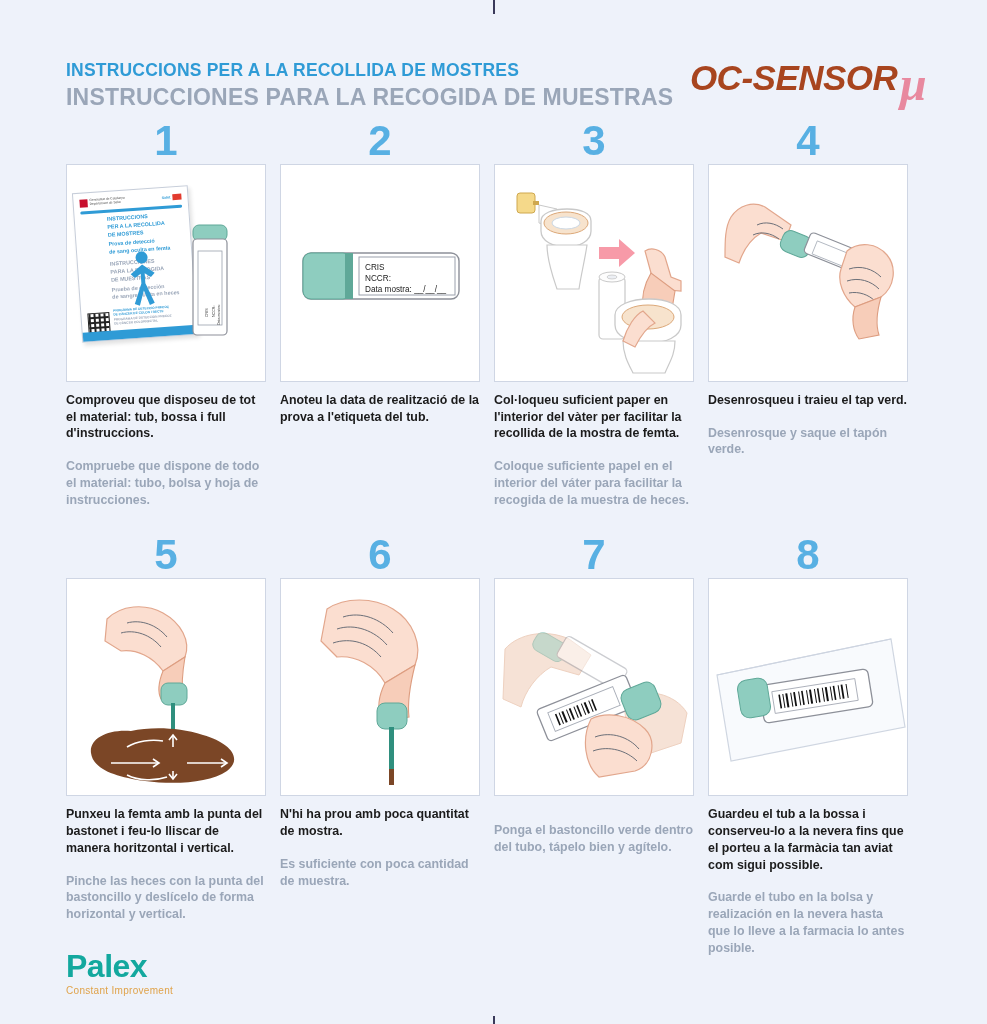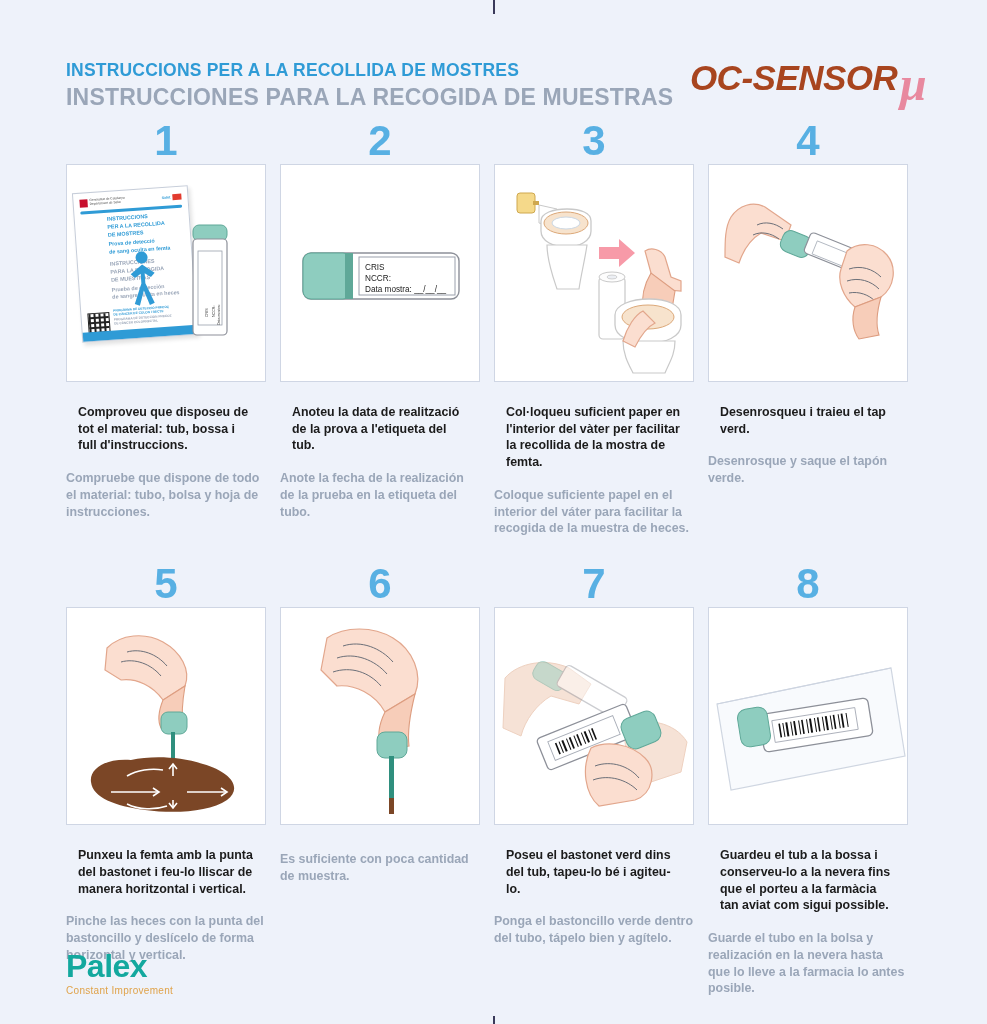--- a/index.html
+++ b/index.html
@@ -54,21 +54,21 @@
   .num {
     font-size: 42px; font-weight:bold; color:#58b0e3; text-align:center;
     line-height: 1; height: 44px; font-family:"Liberation Sans", sans-serif;
   }
   .panel {
     width:200px; height:218px; background:#ffffff; border:1px solid #cfd6e4;
     position:relative; overflow:hidden;
   }
   .caption { padding-top:10px; }
   .cap-ca {
-    font-size: 12.4px; font-weight:bold; color:#1b1b1b; line-height:1.35; margin:12px;
+    font-size: 12.4px; font-weight:bold; color:#1b1b1b; line-height:1.35; margin:0;
   }
   .cap-es {
     font-size: 12.4px; font-weight:bold; color:#9aa6b8; line-height:1.35; margin:16px 0 0 0;
   }
 
   
   .footer { position:absolute; left:66px; top:950px; }
   .palex {
     font-size: 32px; font-weight:bold; color:#13a89e; letter-spacing:-0.5px;
     font-family:"Liberation Sans", sans-serif; line-height:1;
@@ -202,21 +202,20 @@
             <rect x="22" y="88" width="48" height="46" rx="8" class="capgreen"></rect>
             <rect x="64" y="88" width="8" height="46" fill="#5fa898"></rect>
             <rect x="78" y="92" width="96" height="38" fill="#ffffff" stroke="#9aa0ac" stroke-width="1"></rect>
             <text x="84" y="105" class="tubelabel-text">CRIS</text>
             <text x="84" y="116" class="tubelabel-text">NCCR:</text>
             <text x="84" y="127" class="tubelabel-text">Data mostra:  __/__/__</text>
           </svg>
         </div>
         <div class="caption">
           <p class="cap-ca">Anoteu la data de realització de la prova a l'etiqueta del tub.</p>
-          <p class="cap-es">Anote la fecha de la realización de la prueba en la etiqueta del tubo.</p>
         </div>
       </div>
 
       <div class="cell">
         <div class="num">3</div>
         <div class="panel">
           <svg class="ill" viewBox="0 0 200 218">
 
             <rect x="22" y="28" width="18" height="20" rx="3" fill="#f5d98a" stroke="#cfa84f" stroke-width="1"></rect>
             <rect x="38" y="36" width="6" height="4" fill="#cfa84f"></rect>
@@ -322,20 +321,21 @@
             <path d="M62 38 C80 32 100 40 112 54" class="thin"></path>
             <path d="M56 50 C74 44 94 52 106 66" class="thin"></path>
             <path d="M52 64 C70 58 88 64 100 78" class="thin"></path>
             <path d="M104 104 C98 116 96 130 100 142 L128 138 C126 122 130 102 134 86 Z" class="skin2"></path>
             <rect x="96" y="124" width="30" height="26" rx="8" class="capgreen"></rect>
             <rect x="108" y="148" width="5" height="56" fill="#2f8f7e"></rect>
             <rect x="108" y="190" width="5" height="16" fill="#7b4626"></rect>
           </svg>
         </div>
         <div class="caption">
+          <p class="cap-ca">N'hi ha prou amb poca quantitat de mostra.</p>
           <p class="cap-es">Es suficiente con poca cantidad de muestra.</p>
         </div>
       </div>
 
       <div class="cell">
         <div class="num">7</div>
         <div class="panel">
           <svg class="ill" viewBox="0 0 200 218">
 
             <path d="M10 70 C24 54 52 50 74 60 L96 76 L84 96 L56 88 C42 96 30 112 26 128 L8 120 Z" fill="#f6e2d6" stroke="#eed1c0" stroke-width="1"></path>
@@ -362,21 +362,20 @@
               <rect x="99" y="124" width="1.6" height="12" class="barcode"></rect>
             </g>
             <rect x="128" y="106" width="36" height="32" rx="9" class="capgreen" transform="rotate(-22 146 122)"></rect>
 
             <path d="M96 140 C112 132 136 136 150 150 C162 162 158 186 140 192 L104 198 C90 186 86 160 96 140 Z" class="skin"></path>
             <path d="M100 158 C116 152 134 158 144 170" class="thin"></path>
             <path d="M98 172 C114 166 132 172 142 182" class="thin"></path>
           </svg>
         </div>
         <div class="caption">
-          <p class="cap-ca">Poseu el bastonet verd dins del tub, tapeu-lo bé i agiteu-lo.</p>
           <p class="cap-es">Ponga el bastoncillo verde dentro del tubo, tápelo bien y agítelo.</p>
         </div>
       </div>
 
       <div class="cell">
         <div class="num">8</div>
         <div class="panel">
           <svg class="ill" viewBox="0 0 200 218">
 
             <path d="M8 96 L182 60 L196 148 L22 182 Z" fill="#f8fafd" stroke="#cdd4e0" stroke-width="1.2" opacity=".95"></path>

